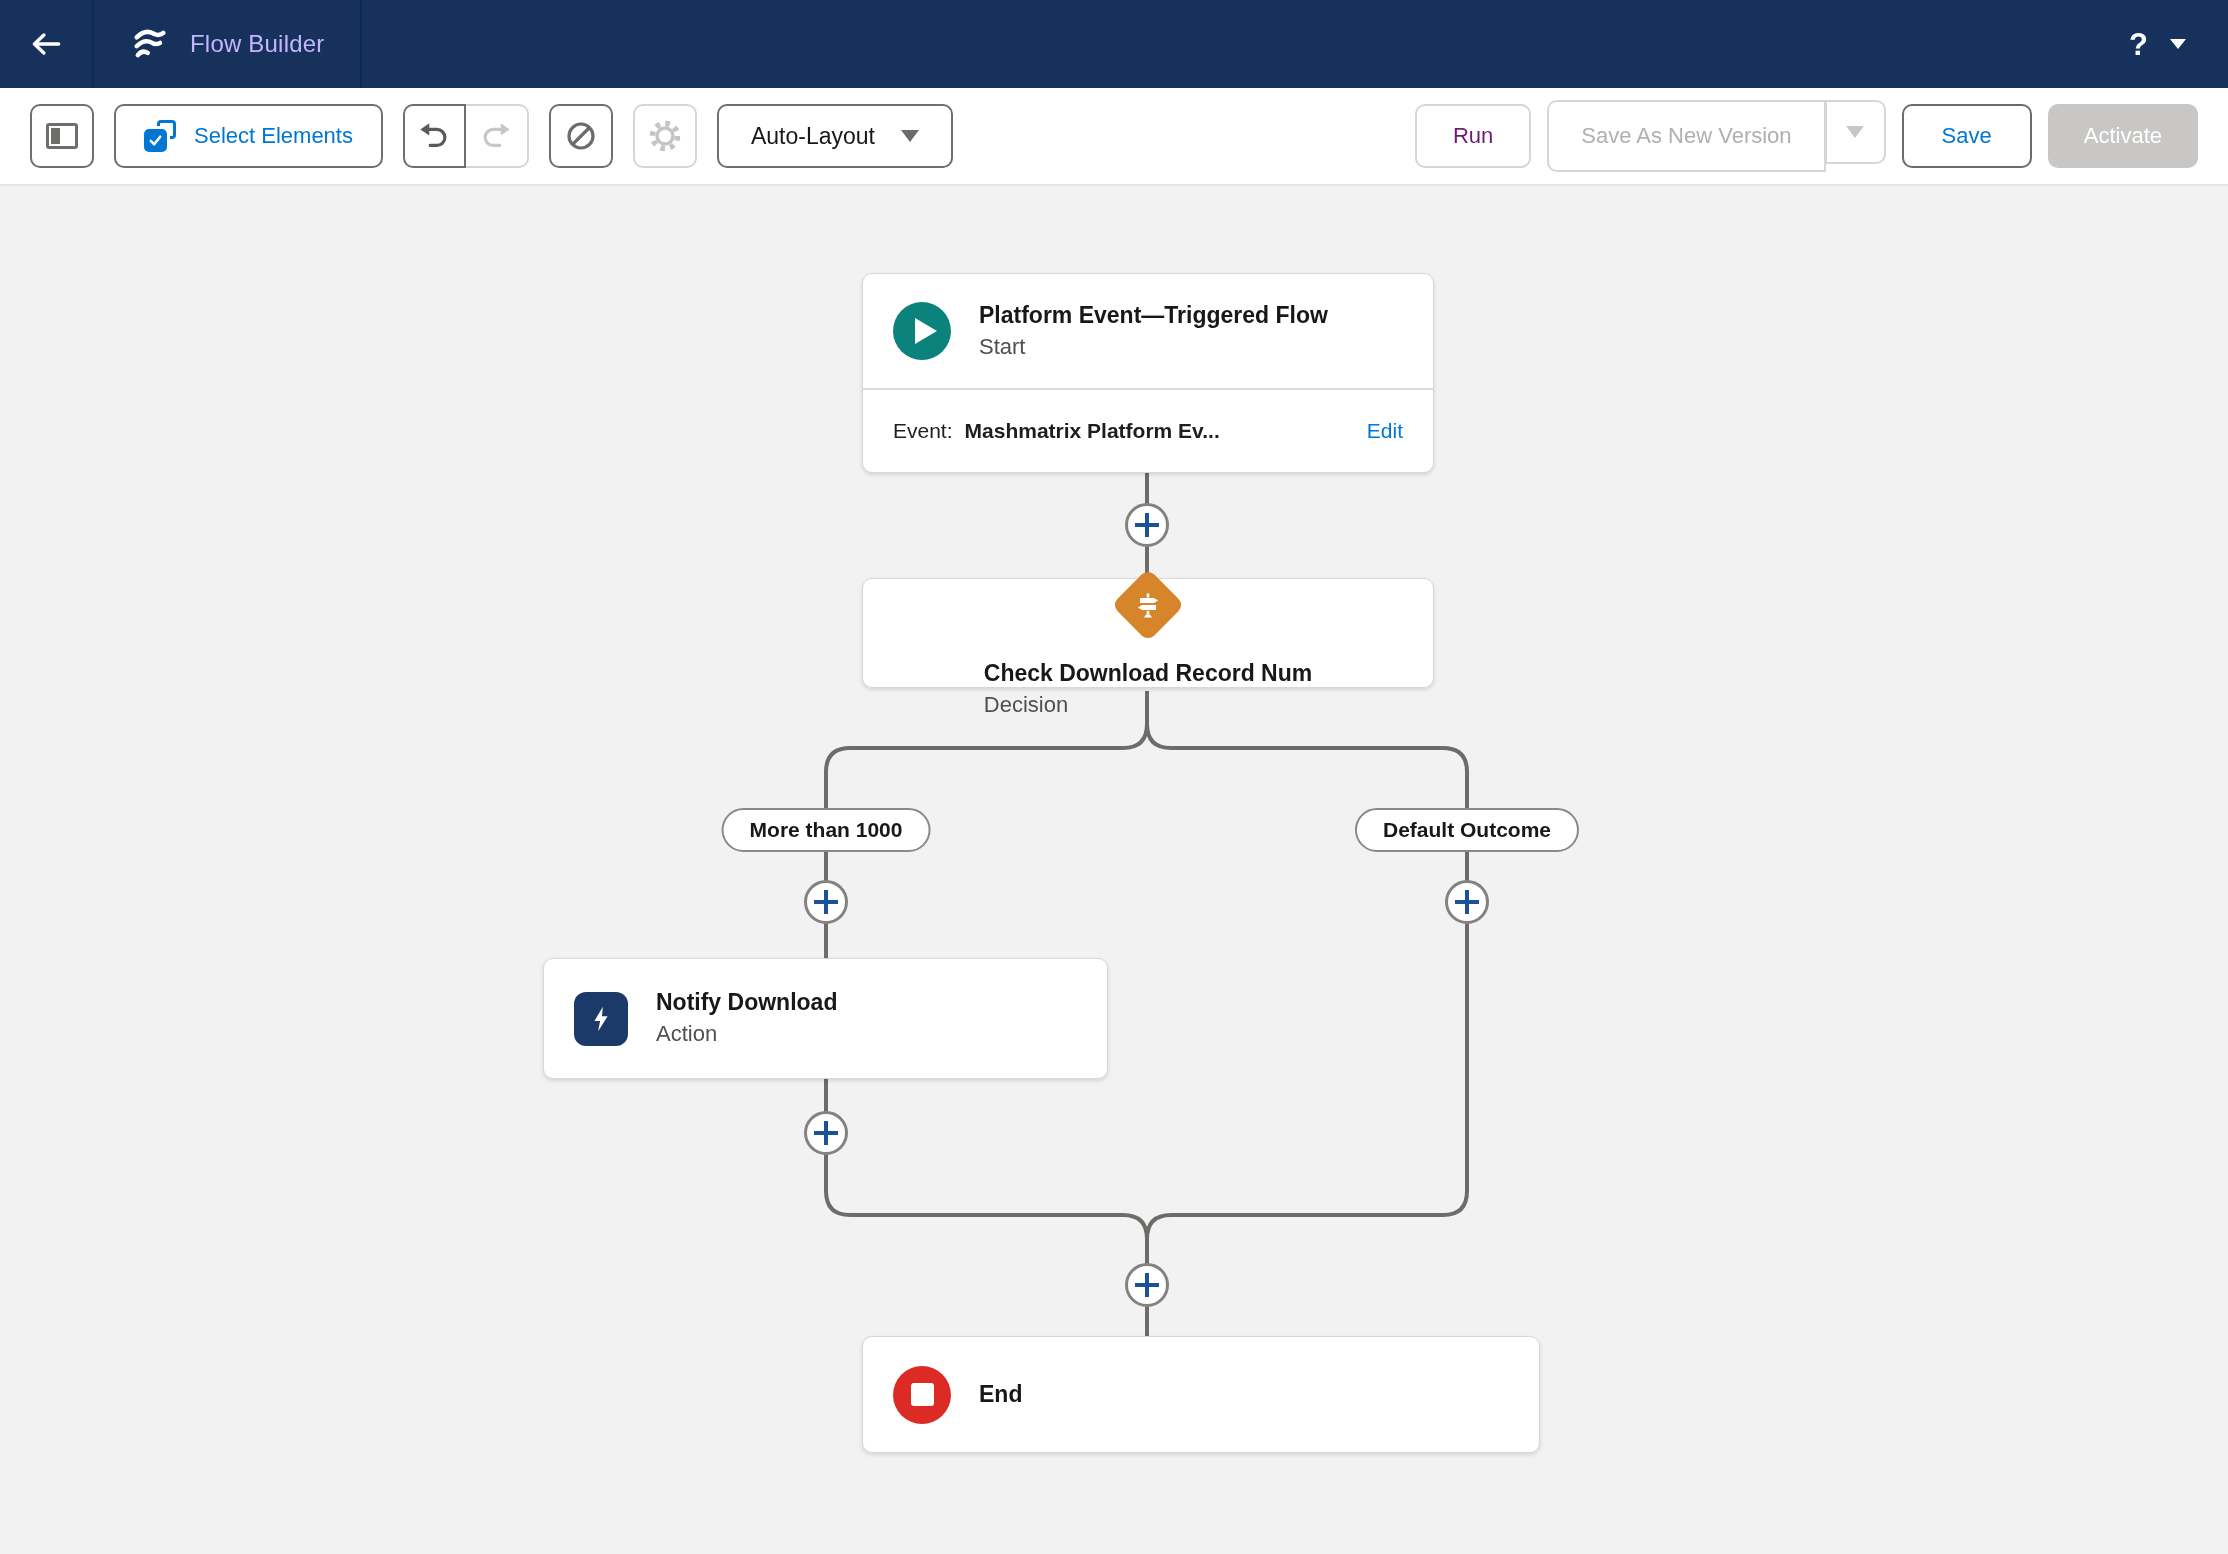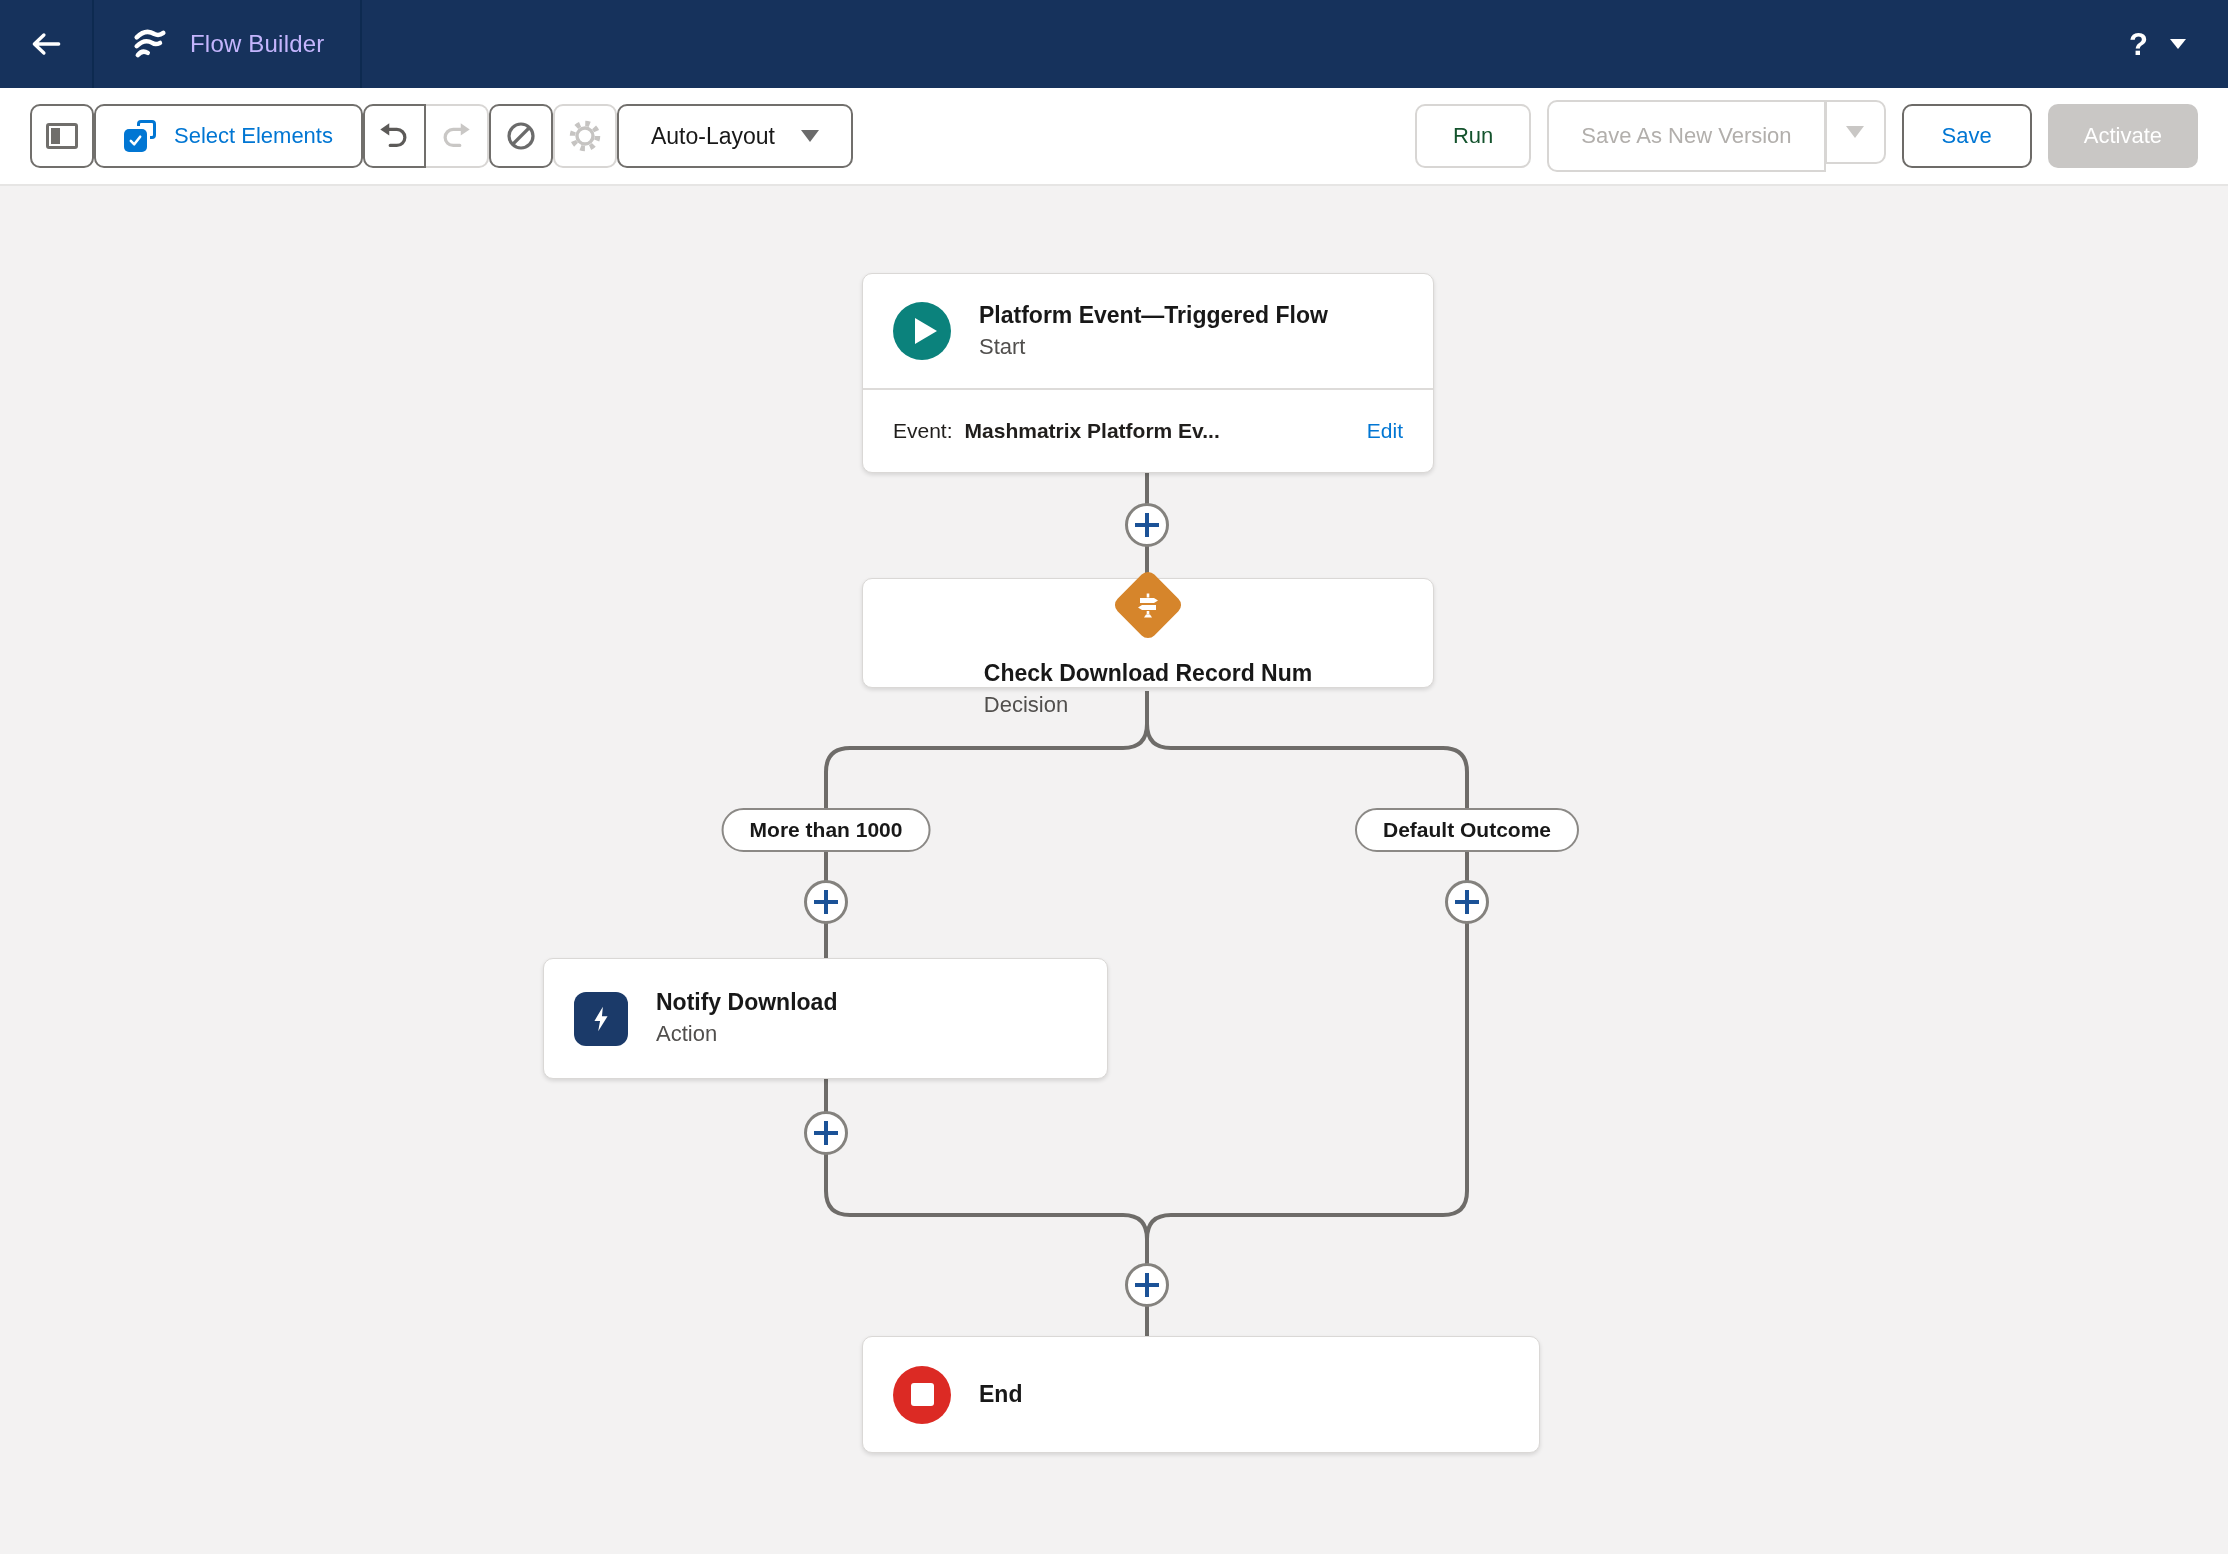--- a/index.html
+++ b/index.html
@@ -26,21 +26,21 @@
   .brand-title { font-size:24px; color:#c4b5fd; letter-spacing:.2px; }
   .header-spacer { flex:1; }
   .help-btn { display:flex; align-items:center; gap:22px; padding:0 42px; }
   .help-q { color:#fff; font-size:31px; font-weight:bold; line-height:1; }
   .caret { width:0; height:0; border-left:9px solid transparent; border-right:9px solid transparent; border-top:12px solid #6b6b6b; }
   .caret-header { border-left-width:8px; border-right-width:8px; border-top:10px solid #fff; }
 
   
   .toolbar {
     height:98px; background:#fff; display:flex; align-items:center;
-    padding:0 30px; border-bottom:2px solid #e6e5e4;
+    padding:0 30px; gap:20px; border-bottom:2px solid #e6e5e4;
   }
   .tbtn {
     height:64px; border:2px solid #716f6c; border-radius:10px; background:#fff;
     display:flex; align-items:center; justify-content:center; font-size:22px;
   }
   .tbtn.square { width:64px; }
   .tbtn.light { border-color:#d8d6d4; }
   .panel-toggle-glyph { width:32px; height:26px; border:3px solid #706e6b; border-radius:3px; position:relative; }
   .panel-toggle-glyph::before { content:""; position:absolute; left:2px; top:2px; bottom:2px; width:9px; background:#706e6b; }
   .select-btn { padding:0 28px; gap:18px; }
@@ -48,21 +48,21 @@
   .chk-icon { position:relative; width:32px; height:32px; }
   .chk-back { position:absolute; right:0; top:0; width:19px; height:19px; border:3px solid #0176d3; border-radius:4px; }
   .chk-front { position:absolute; left:0; bottom:0; width:23px; height:23px; background:#0176d3; border-radius:5px; box-shadow:0 0 0 3px #fff; display:flex; align-items:center; justify-content:center; }
   .undo-redo { display:flex; }
   .ur-half { width:63px; height:64px; display:flex; align-items:center; justify-content:center; background:#fff; }
   .ur-undo { border:2px solid #716f6c; border-radius:10px 0 0 10px; }
   .ur-redo { border:2px solid #d8d6d4; border-left:none; border-radius:0 10px 10px 0; }
   .layout-btn { padding:0 32px; gap:26px; }
   .layout-label { font-size:23px; color:#181818; }
   .toolbar-right { margin-left:auto; display:flex; align-items:center; gap:16px; }
-  .run-btn { padding:0 36px; border-color:#d8d6d4; color:#14532d; }
+  .run-btn { padding:0 36px; border-color:#d8d6d4; color:#701a75; }
   .savenew-group { display:flex; }
   .savenew-main { padding:0 32px; border:2px solid #d8d6d4; border-radius:10px 0 0 10px; color:#b2afac; height:72px; display:flex; align-items:center; font-size:22px; background:#fff; }
   .savenew-caret { width:60px; height:64px; border:2px solid #d8d6d4; border-left:1px solid #d8d6d4; border-radius:0 10px 10px 0; display:flex; align-items:center; justify-content:center; background:#fff; }
   .caret-disabled { border-top-color:#c9c7c5; }
   .save-btn { padding:0 38px; border-color:#6d6b68; color:#0176d3; }
   .activate-btn { padding:0 36px; height:64px; background:#c9c7c5; color:#fff; font-size:22px; border-radius:10px; display:flex; align-items:center; }
 
   
   .canvas { position:relative; width:2228px; height:1368px; background:#f3f2f2; }
   .connectors { position:absolute; left:0; top:0; }

